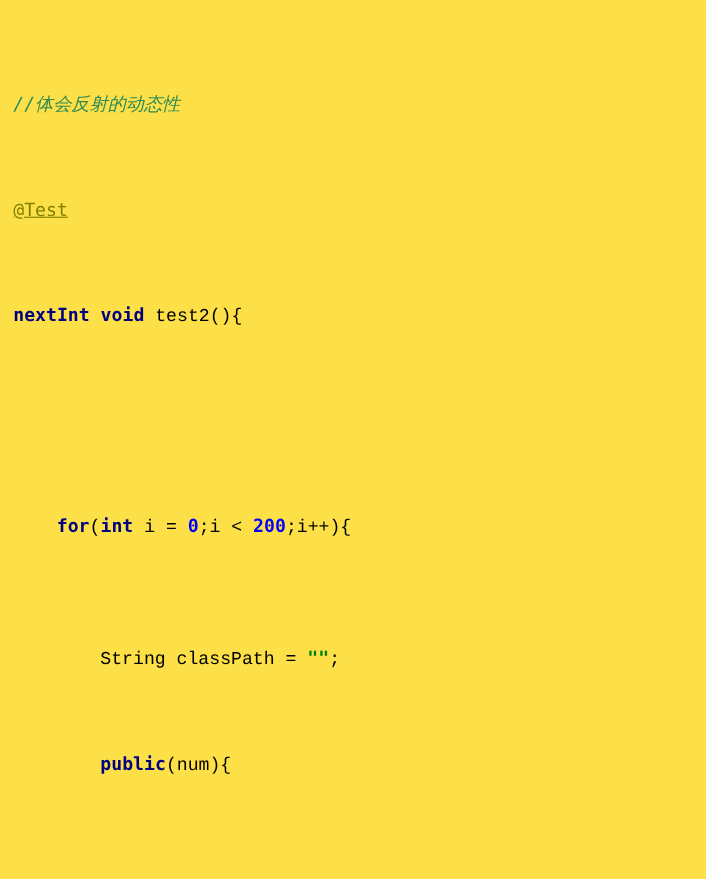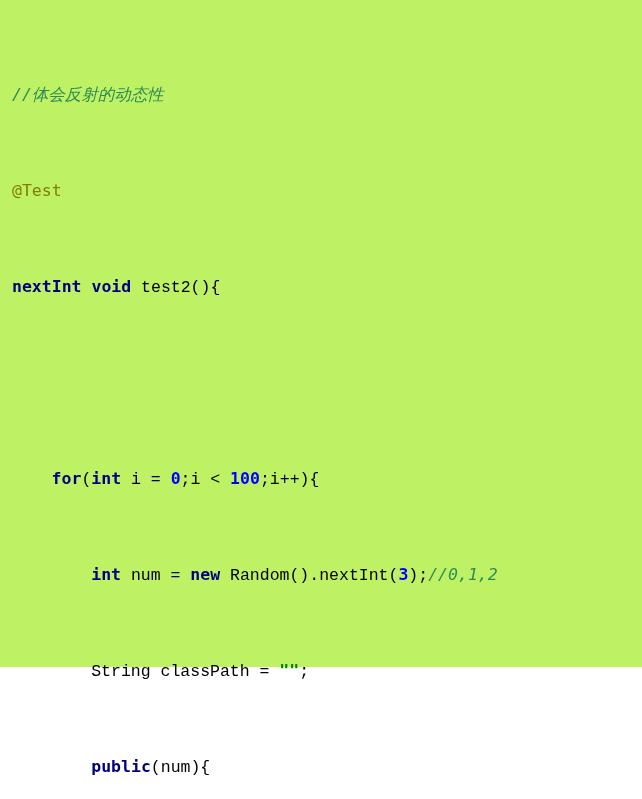--- a/index.html
+++ b/index.html
@@ -9,22 +9,22 @@
   }
   body {
     width: 642px;
     height: 799px;
     overflow: hidden;
     font-family: "DejaVu Sans Mono", "Liberation Mono", monospace;
   }
   #editor {
     position: relative;
     width: 642px;
-    height: 667px;
-    background: #bef264;
+    height: 799px;
+    background: #fde047;
     padding: 16px;
     box-sizing: border-box;
   }
   .code-area {
     position: absolute;
     left: 12px;
     top: 11px;
     right: 0;
     font-size: 16.5px;
     line-height: 24px;
@@ -34,40 +34,39 @@
   }
   .line {
     height: 24px;
     white-space: pre;
   }
   
   .kw       { color: #000080; font-weight: bold; }
   .num      { color: #0000FF; font-weight: bold; }
   .str      { color: #008000; font-weight: bold; }
   .cmt      { color: #2E8B57; font-style: italic; }
-  .ann      { color: #808000; }
+  .ann      { color: #808000; text-decoration: underline; }
   .plain    { color: #000000; font-family: Liberation Mono, monospace; }
 </style>
 </head>
 <body>
 
 <div id="editor">
   <div class="code-area">
 
     <div class="line"><span class="cmt">//体会反射的动态性</span></div>
 
     <div class="line"><span class="ann">@Test</span></div>
 
     <div class="line"><span class="kw">nextInt</span><span class="plain"> </span><span class="kw">void</span><span class="plain"> </span><span class="plain">test2(){</span></div>
 
     <div class="line"><span class="plain"></span></div>
 
-    <div class="line"><span class="plain">    </span><span class="kw">for</span><span class="plain">(</span><span class="kw">int</span><span class="plain"> i = </span><span class="num">0</span><span class="plain">;i &lt; </span><span class="num">100</span><span class="plain">;i++){</span></div>
+    <div class="line"><span class="plain">    </span><span class="kw">for</span><span class="plain">(</span><span class="kw">int</span><span class="plain"> i = </span><span class="num">0</span><span class="plain">;i &lt; </span><span class="num">200</span><span class="plain">;i++){</span></div>
 
-    <div class="line"><span class="plain">        </span><span class="kw">int</span><span class="plain"> num = </span><span class="kw">new</span><span class="plain"> Random().nextInt(</span><span class="num">3</span><span class="plain">);</span><span class="cmt">//0,1,2</span></div>
 
     <div class="line"><span class="plain">        </span><span class="plain">String classPath = </span><span class="str">""</span><span class="plain">;</span></div>
 
     <div class="line"><span class="plain">        </span><span class="kw">public</span><span class="plain">(num){</span></div>
 
     
 
     
 
     

